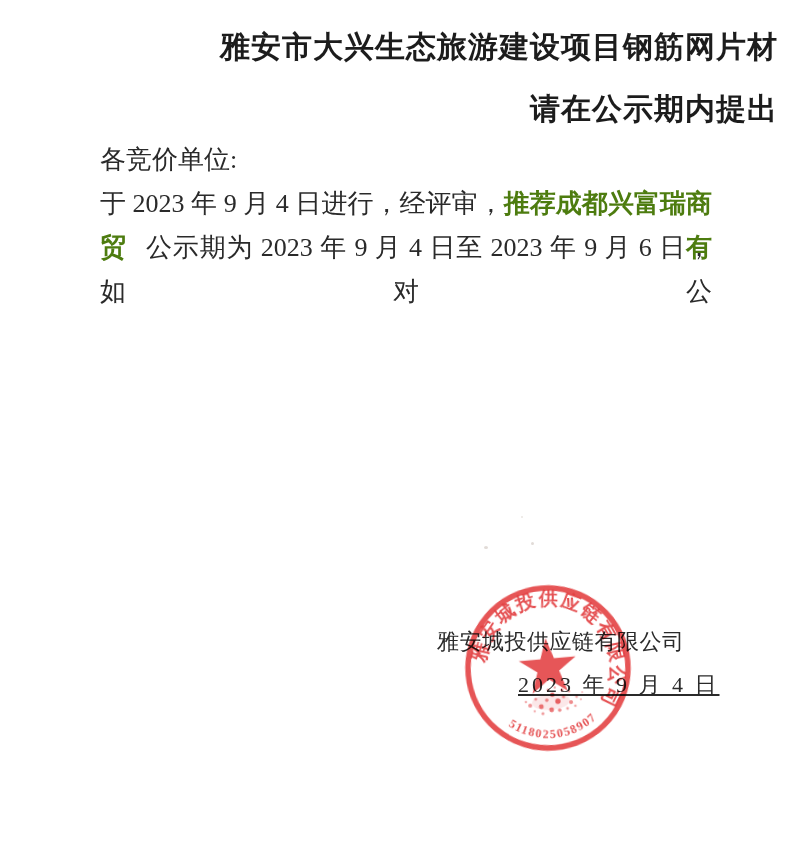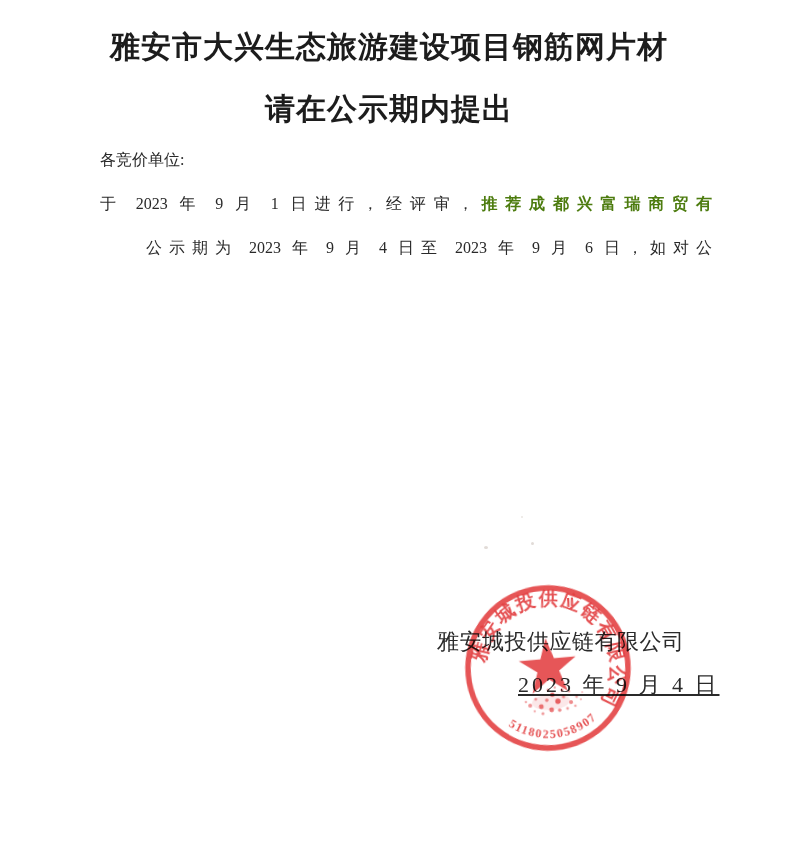--- a/index.html
+++ b/index.html
@@ -8,36 +8,36 @@
     background: #ffffff;
     position: relative;
     overflow: hidden;
     font-family: "Liberation Serif", "DejaVu Serif", serif;
     color: #262626;
   }
   
   .doc-title {
     position: absolute;
     left: 0; right: 16px; top: 16px;
-    text-align: center;
+    text-align: right;
     font-weight: 700;
     font-size: 30px;
     letter-spacing: 1px;
     line-height: 62px;
     color: #1c1c1c;
     margin: 0;
   }
   
   .doc-body {
     position: absolute;
     left: 100px; top: 138px;
     width: 612px;
   }
   .line {
-    font-size: 16px;
+    font-size: 26px;
     line-height: 44px;
     height: 44px;
     white-space: nowrap;
     color: #2a2a2a;
     font-family: Liberation Serif, serif;
   }
   .line.full {
     white-space: normal;
     text-align: justify;
     text-align-last: justify;
@@ -87,21 +87,21 @@
 </head>
 <body>
 
 <h1 class="doc-title">
   <div>雅安市大兴生态旅游建设项目钢筋网片材</div>
   <div>请在公示期内提出</div>
 </h1>
 
 <div class="doc-body" id="doc-body">
     <div class="line"><span>各竞价单位:</span></div>
-    <div class="line full"><span>于 2023 年 9 月 1 日进行，经评审，</span><span class="bold">推荐成都兴富瑞商贸有</span></div>
+    <div class="line full"><span>于 2023 年 9 月 4 日进行，经评审，</span><span class="bold">推荐成都兴富瑞商贸有</span></div>
     <div class="line full indent"><span>公示期为 2023 年 9 月 4 日至 2023 年 9 月 6 日，如对公</span></div>
   </div>
 
 <div class="sig-company">雅安城投供应链有限公司</div>
 <div class="sig-date">2023 年 9 月 4 日</div>
 
 <svg class="seal" viewBox="0 0 176 176" aria-hidden="true">
   <defs>
     <path id="arcTop" d="M 26.0 77.1 A 63 63 0 1 1 136.3 128.5" fill="none"></path>
     <path id="arcBottom" d="M 32.8 131.1 A 70 70 0 0 0 143.2 131.1" fill="none"></path>

